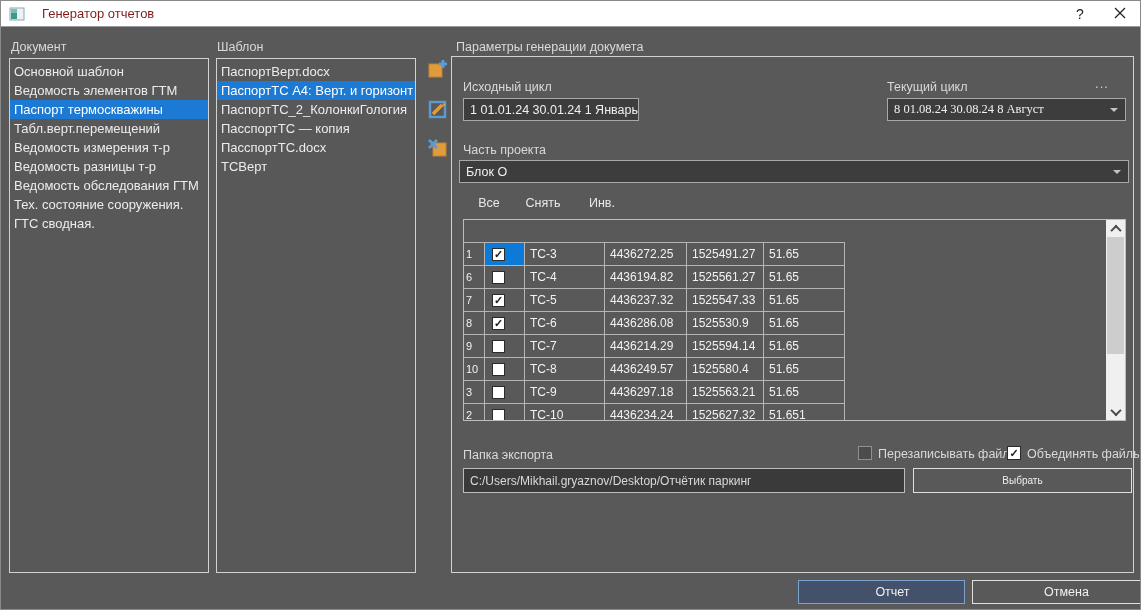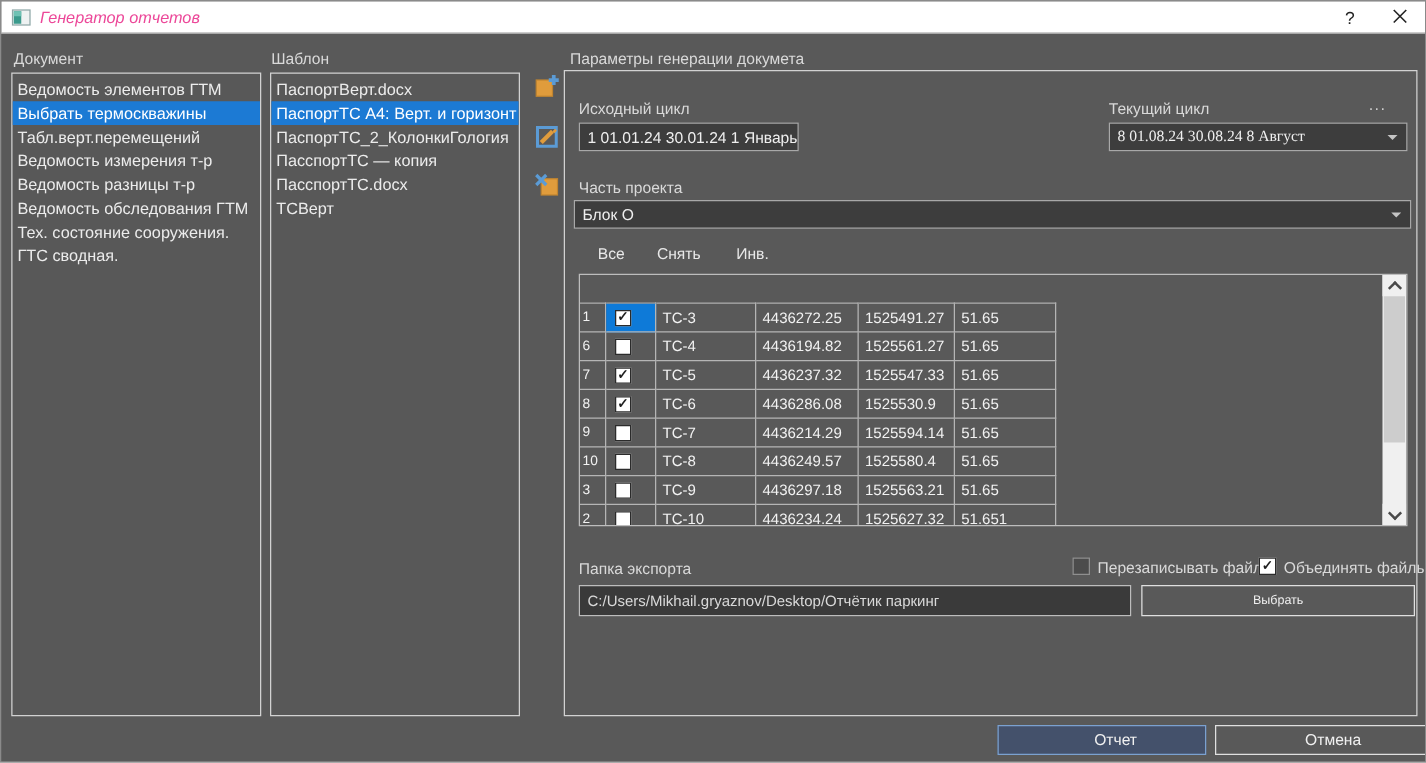--- a/index.html
+++ b/index.html
@@ -3,21 +3,21 @@
 <meta charset="utf-8">
 <style>
   html,body{margin:0;padding:0;background:#ffffff;}
   .window{position:relative;width:1141px;height:610px;background:#595959;
           font-family:"Liberation Sans",sans-serif;overflow:hidden;
           border:1px solid #8a8a8a;box-sizing:border-box;}
   
   .titlebar{position:absolute;left:0;top:0;right:0;height:26px;background:#ffffff;
             border-bottom:1px solid #9a9a9a;display:flex;align-items:center;box-sizing:border-box;}
   .app-icon{width:16px;height:16px;margin-left:8px;display:inline-block;}
-  .tb-title{font-size:13px;color:#ec4899;margin-left:7px;font-style:italic;}
+  .tb-title{font-size:13px;color:#7f1d1d;margin-left:17px;}
   .tb-btn{width:40px;height:25px;background:transparent;border:none;font-size:14px;color:#222;
           display:flex;align-items:center;justify-content:center;cursor:default;}
   .tb-help{margin-left:auto;}
   
   .plabel{position:absolute;font-size:12.5px;color:#d9d9d9;white-space:nowrap;}
   
   .listbox{position:absolute;top:57px;width:200px;height:515px;border:1px solid #d2d2d2;
            box-sizing:border-box;background:#585858;padding-top:3px;overflow:hidden;}
   .list-item{height:19px;line-height:19px;padding-left:4px;font-size:13px;color:#ececec;
              white-space:nowrap;overflow:hidden;}
@@ -104,22 +104,23 @@
         <svg width="12" height="12" viewBox="0 0 12 12">
           <line x1="1" y1="1" x2="11" y2="11" stroke="#222" stroke-width="1.3"></line>
           <line x1="11" y1="1" x2="1" y2="11" stroke="#222" stroke-width="1.3"></line>
         </svg>
       </span>
     </button>
   </div>
 
   <div class="plabel" style="left:10px;top:39px;">Документ</div>
   <div class="listbox" style="left:8px;">
+      <div class="list-item">Основной шаблон</div>
       <div class="list-item">Ведомость элементов ГТМ</div>
-      <div class="list-item selected">Выбрать термоскважины</div>
+      <div class="list-item selected">Паспорт термоскважины</div>
       <div class="list-item">Табл.верт.перемещений</div>
       <div class="list-item">Ведомость измерения т-р</div>
       <div class="list-item">Ведомость разницы т-р</div>
       <div class="list-item">Ведомость обследования ГТМ</div>
       <div class="list-item">Тех. состояние сооружения.</div>
       <div class="list-item">ГТС сводная.</div>
     </div>
 
   <div class="plabel" style="left:216px;top:39px;">Шаблон</div>
   <div class="listbox" style="left:215px;">

